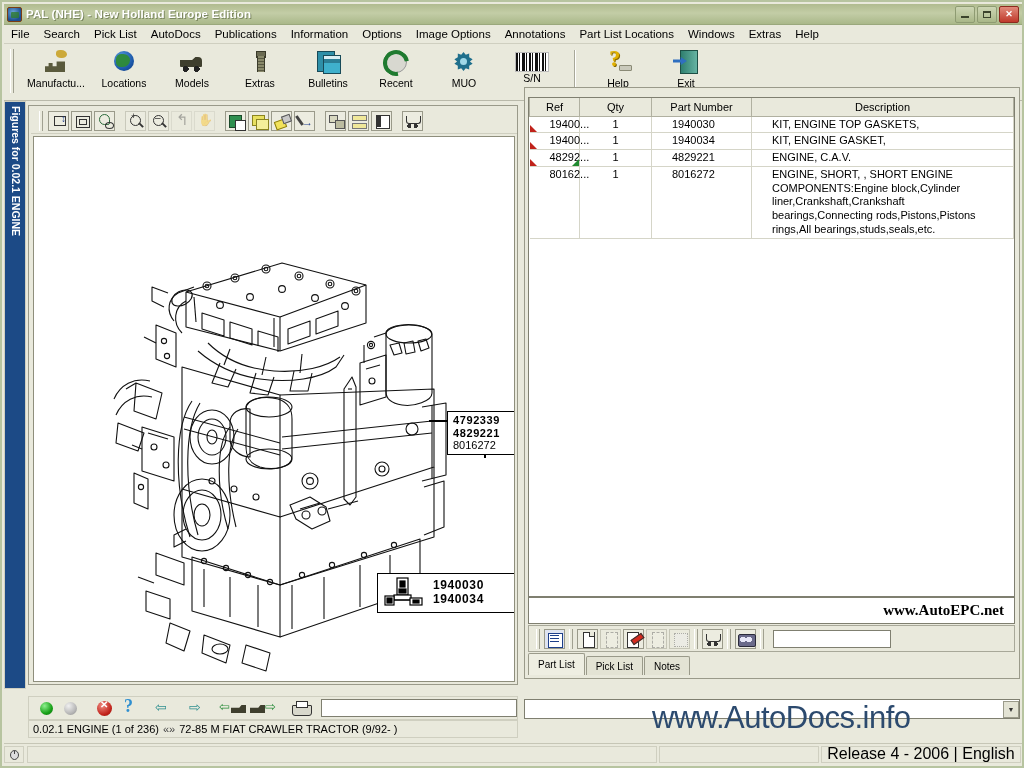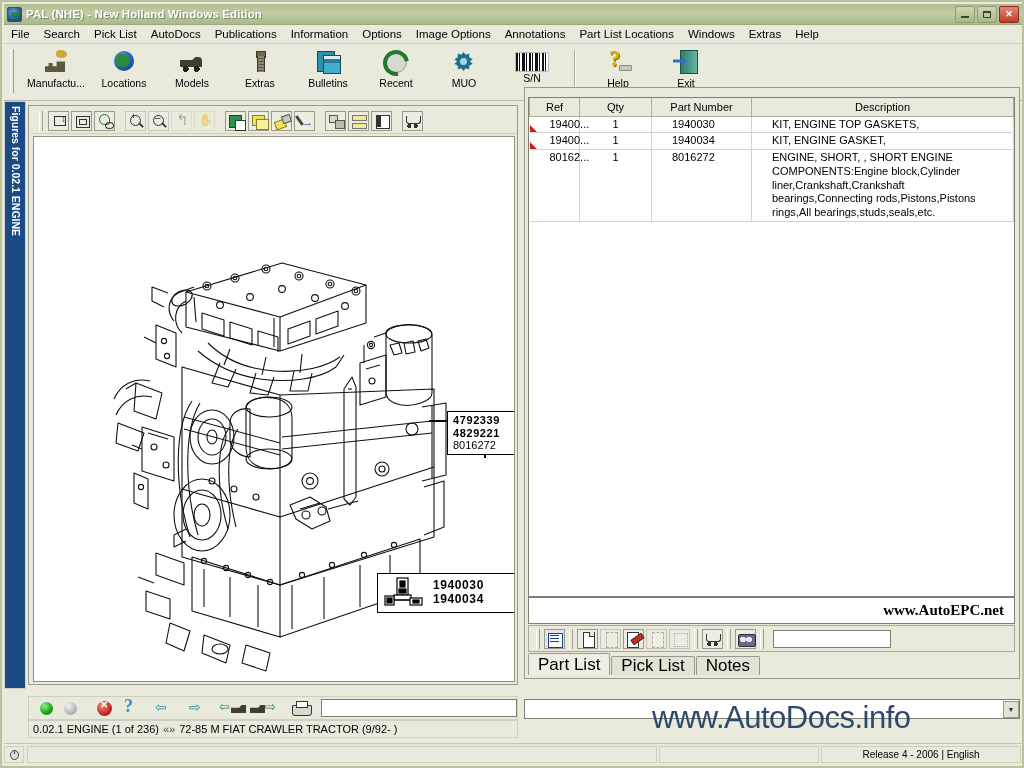--- a/index.html
+++ b/index.html
@@ -287,21 +287,21 @@
   .g-binoc:before{content:"";position:absolute;left:2px;top:4px;width:16px;height:11px;background:#6a6a8a;border:1px solid #2a2a3a;border-radius:2px;}
   .g-binoc:after{content:"";position:absolute;left:4px;top:6px;width:12px;height:7px;
     background: radial-gradient(circle at 25% 50%, #e8e8f8 0 3px, transparent 3px),
                 radial-gradient(circle at 75% 50%, #e8e8f8 0 3px, transparent 3px);}
 
   #parts-tabs {
     position: absolute; left: 3px; top: 565px; width: 487px; height: 22px;
     display: flex; align-items: flex-end;
   }
   .ptab {
-    height: 19px; padding: 0 9px; font-size: 17px; color: #000;
+    height: 19px; padding: 0 9px; font-size: 10px; color: #000;
     background: #e3e3d4; border: 1px solid #9a9a8a; border-bottom: none;
     display: flex; align-items: center; margin-right: 1px;
     border-radius: 2px 2px 0 0; cursor: default;
   }
   .ptab.active { height: 22px; background: #eeeee2; font-weight: normal; }
 
   
   #fig-nav {
     position: absolute; left: 26px; top: 694px; width: 490px; height: 24px;
     background: #e9e9dc; border: 1px solid #cfcfc0;
@@ -365,38 +365,38 @@
 
   
   #statusbar {
     position: absolute; left: 2px; bottom: 2px; width: 1018px; height: 21px;
     background: #e9e9dc; border-top: 1px solid #c6c6b6;
     display: flex; align-items: center;
   }
   .sb-cell {
     height: 17px; border: 1px solid #cfcfc0; margin: 8px 1px;
     display: flex; align-items: center; padding: 0 4px;
-    font-size: 10px; color: #000;
+    font-size: 16px; color: #000;
   }
   #sb-1 { width: 630px; }
   #sb-2 { width: 160px; }
   #sb-3 { flex: 1; justify-content: center; }
   #sb-mouse {
     width: 20px; height: 17px; border: 1px solid #cfcfc0; margin-right: 2px;
     display: flex; align-items: center; justify-content: center; font-size: 9px;
   }
 </style>
 </head>
 <body>
 
 <div id="app">
 
   <div id="titlebar">
     <div class="app-icon"></div>
-    <div id="title-text">PAL (NHE) - New Holland Windows Edition</div>
+    <div id="title-text">PAL (NHE) - New Holland Europe Edition</div>
     <div id="win-btns">
       <div class="win-btn">
           <div class="minbar"></div>
         </div>
       <div class="win-btn">
           <div class="restbox"></div>
         </div>
       <div class="win-btn close">✕</div>
     </div>
   </div>
@@ -723,20 +723,30 @@
           <tr>
             <td class="c-ref">
               <span>19400...</span>
               <span class="tri-red"></span>
             </td>
             <td class="c-qty">1</td>
             <td>1940034</td>
             <td>KIT, ENGINE GASKET,</td>
           </tr>
           <tr>
+            <td class="c-ref">
+              <span>48292...</span>
+              <span class="tri-red"></span>
+              <span class="tri-green"></span>
+            </td>
+            <td class="c-qty">1</td>
+            <td>4829221</td>
+            <td>ENGINE, C.A.V.</td>
+          </tr>
+          <tr>
             <td class="c-ref" style="height:60px">
               <span>80162...</span>
             </td>
             <td class="c-qty">1</td>
             <td>8016272</td>
             <td>ENGINE, SHORT, , SHORT ENGINE COMPONENTS:Engine block,Cylinder liner,Crankshaft,Crankshaft bearings,Connecting rods,Pistons,Pistons rings,All bearings,studs,seals,etc.</td>
           </tr>
         </tbody>
       </table>
     </div>

